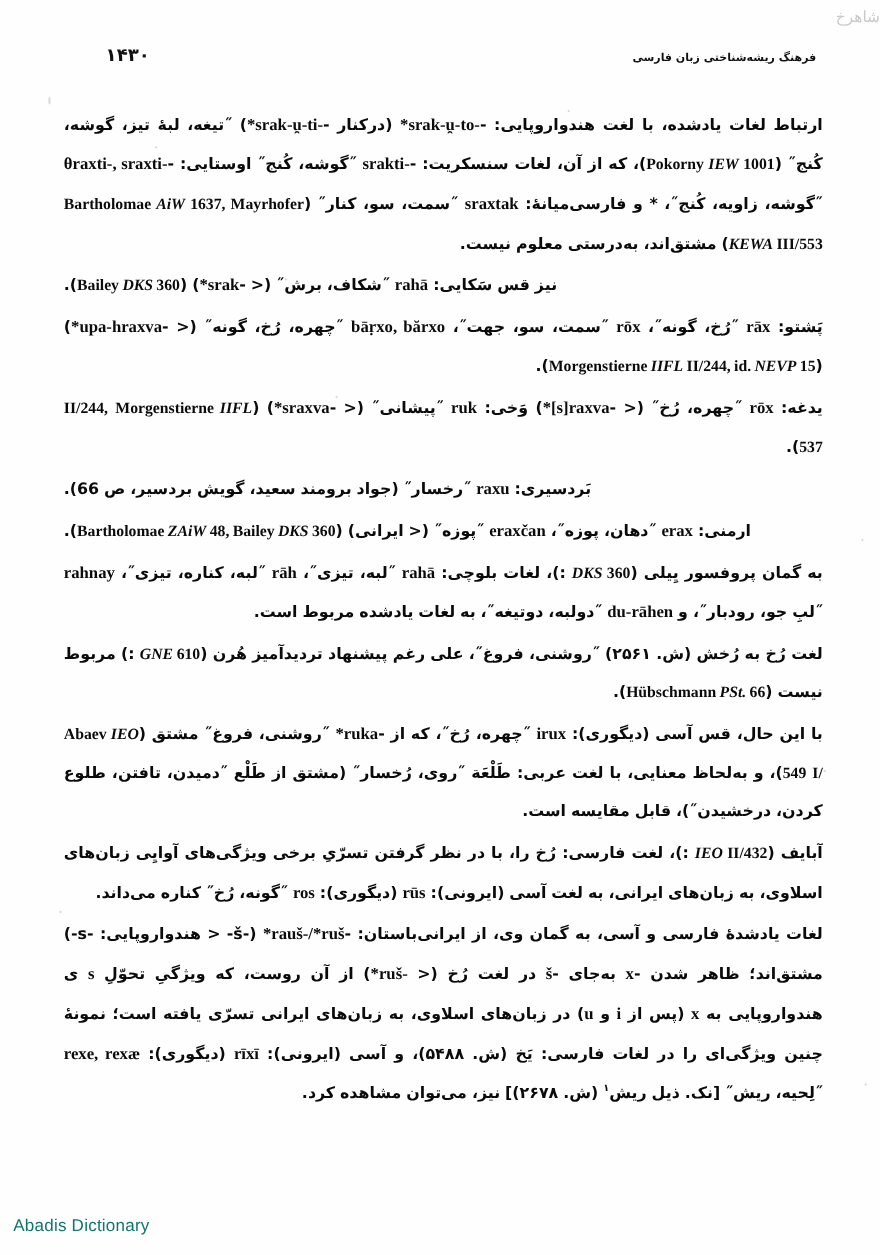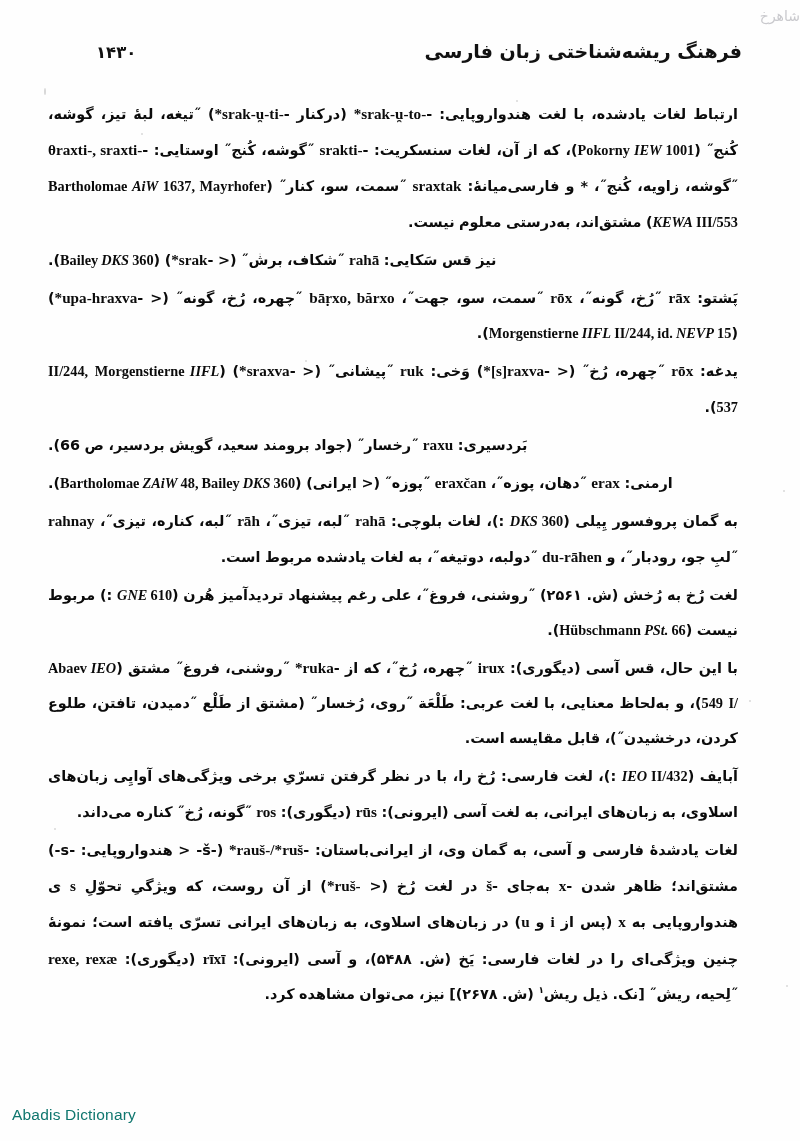--- a/index.html
+++ b/index.html
@@ -57,38 +57,38 @@
     height: 26px;
     display: flex;
     flex-direction: row-reverse;
     align-items: baseline;
     justify-content: space-between;
     direction: rtl;
     margin-left: 38px;
   }
   .head-title {
     font-family: "DejaVu Sans", "Liberation Sans", sans-serif;
-    font-size: 19px;
+    font-size: 10px;
     font-weight: 700;
     color: #111;
     white-space: nowrap;
   }
   .head-pageno {
     font-family: "DejaVu Sans", "Liberation Sans", sans-serif;
     font-size: 16.5px;
     font-weight: 700;
     color: #111;
     letter-spacing: 0.5px;
   }
 
   
   .textblock {
     position: absolute;
     top: 96px;
-    left: 48px;
+    left: 58px;
     width: 690px;
     direction: rtl;
     text-align: justify;
     text-align-last: right;
   }
 
   .para {
     margin: 0 0 2px 0;
     font-family: "DejaVu Sans", "Liberation Sans", sans-serif;
     font-size: 14.4px;

